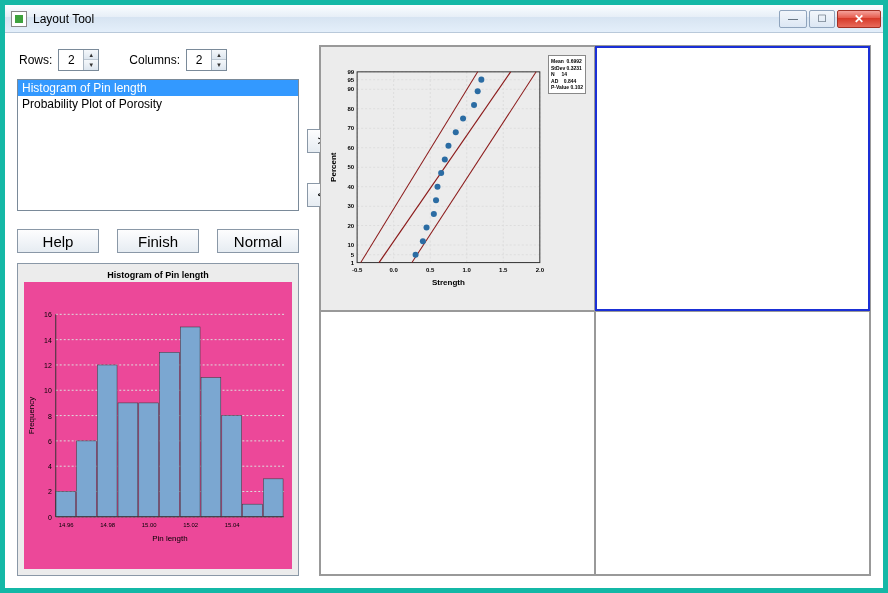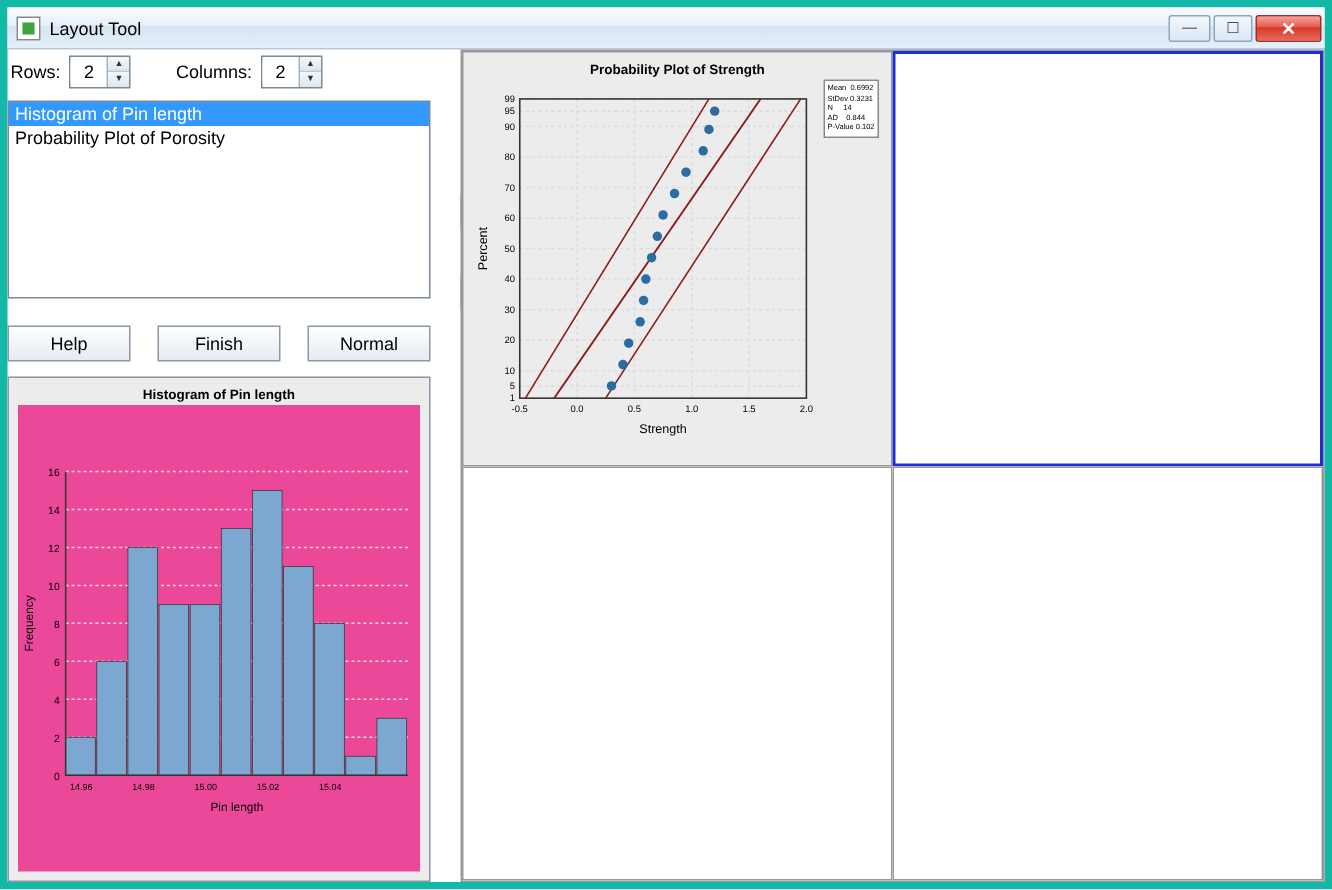--- a/index.html
+++ b/index.html
@@ -44,21 +44,21 @@
   display:flex;align-items:center;justify-content:center;color:#405060;
   font-size:10px;cursor:default;
 }
 .win-btn.max{width:26px;}
 .win-btn.close{
   width:44px;
   background:linear-gradient(#f5a19a,#e5594a 45%,#d63a29 46%,#e86a5b);
   border-color:#a33024;color:#fff;font-weight:bold;font-size:12px;
 }
 .content {
-  flex:1; position:relative; padding:0;
+  flex:1; position:relative; padding:12px;
   display:flex; gap:20px;
 }
 .left-col { width:282px; display:flex; flex-direction:column; }
 .top-controls { display:flex; align-items:center; gap:6px; padding:4px 2px 8px; }
 .num-field {
   display:flex;align-items:center;border:1px solid #7a8a99;background:#fff;height:22px;
 }
 .num-field input{
   width:24px;border:none;text-align:center;font-size:12px;outline:none;background:#fff;
 }
@@ -77,42 +77,42 @@
 .transfer-btns{
   position:absolute; left:302px; top:96px; display:flex;flex-direction:column;gap:30px;
 }
 .small-btn{
   width:28px;height:24px;border:1px solid #8a98a7;background:linear-gradient(#fdfdfe,#e6ecf2);
   display:flex;align-items:center;justify-content:center;font-size:12px;cursor:default;
 }
 .btn-row{display:flex;gap:18px;margin-top:18px;}
 .push-btn{
   flex:1;height:24px;border:1px solid #8a98a7;background:linear-gradient(#fdfdfe,#e6ecf2);
-  display:flex;align-items:center;justify-content:center;font-size:12px;cursor:default;
+  display:flex;align-items:center;justify-content:center;font-size:15px;cursor:default;
 }
 .preview-panel{
   border:1px solid #8a98a7;background:#ececec;margin-top:10px;flex:1;
   display:flex;flex-direction:column;padding:6px;
 }
 .preview-title{font-size:9px;font-weight:bold;text-align:center;margin-bottom:2px;}
 .hist-plot{flex:1;position:relative;background:#ec4899;border:none;}
 .hist-svg{width:100%;height:100%;}
 
 .grid-area{
   flex:1;display:grid;grid-template-columns:1fr 1fr;grid-template-rows:1fr 1fr;
   border:1px solid #999;
 }
 .grid-cell{border:1px solid #999;background:#fff;position:relative;}
 .grid-cell.filled{background:#ececec;}
 .grid-cell.selected{border:2px solid #1a2fd6;}
 
 .pp-plot{position:absolute;inset:6px;display:flex;flex-direction:column;}
 .pp-title{font-size:9px;font-weight:bold;text-align:center;}
 .pp-sub{font-size:8px;text-align:center;margin-bottom:2px;}
-.pp-body{flex:1;position:relative;}
+.pp-body{flex:1;position:relative;font-weight:bold;}
 .pp-legend{
   position:absolute;right:2px;top:2px;border:1px solid #888;background:#fff;
   font-size:5px;padding:2px;line-height:1.3;
 }
 </style>
 </head>
 <body>
 
 <div class="window">
   <div class="titlebar">
@@ -205,21 +205,20 @@
     </div>
 
     <div class="transfer-btns">
       <div class="small-btn">&gt;</div>
       <div class="small-btn">&lt;</div>
     </div>
 
     <div class="grid-area">
       <div class="grid-cell filled">
         <div class="pp-plot">
-          <div class="pp-title">Probability Plot of Strength</div>
           <div class="pp-body">
             <svg id="pp-svg" viewBox="0 0 260 220" style="width:100%;height:100%">
                 <line x1="30" x2="212" y1="194" y2="194" stroke="#ddd" stroke-dasharray="2,2"></line>
                 <text x="27" y="196" text-anchor="end" font-size="6">1</text>
                 <line x1="30" x2="212" y1="186.24489795918367" y2="186.24489795918367" stroke="#ddd" stroke-dasharray="2,2"></line>
                 <text x="27" y="188.24489795918367" text-anchor="end" font-size="6">5</text>
                 <line x1="30" x2="212" y1="176.55102040816325" y2="176.55102040816325" stroke="#ddd" stroke-dasharray="2,2"></line>
                 <text x="27" y="178.55102040816325" text-anchor="end" font-size="6">10</text>
                 <line x1="30" x2="212" y1="157.16326530612244" y2="157.16326530612244" stroke="#ddd" stroke-dasharray="2,2"></line>
                 <text x="27" y="159.16326530612244" text-anchor="end" font-size="6">20</text>

